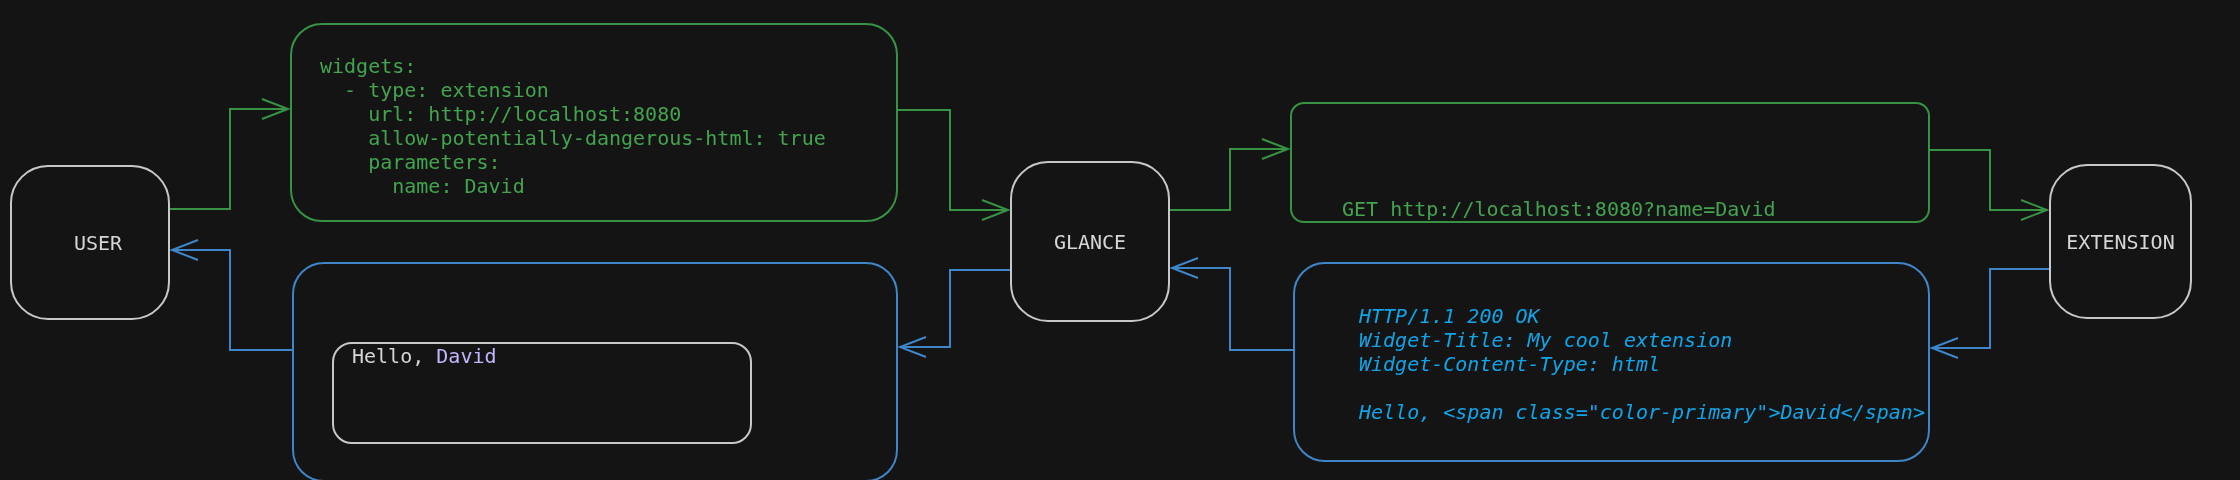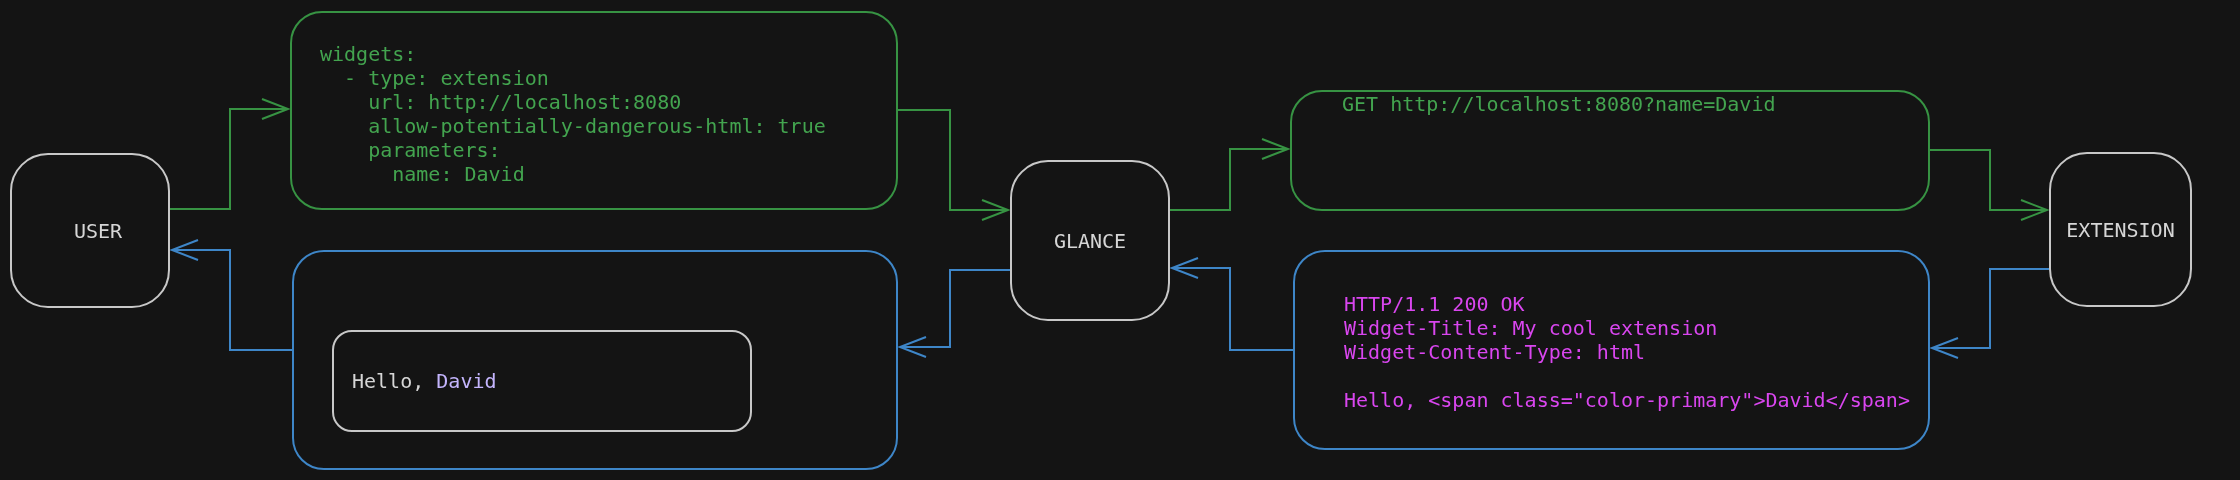--- a/index.html
+++ b/index.html
@@ -26,58 +26,60 @@
   .edges path { fill: none; stroke-width: 2; }
   .edges .green { stroke: #379343; }
   .edges .blue  { stroke: #3e86c8; }
   marker { overflow: visible; }
 
   .box {
     position: absolute;
     box-sizing: border-box;
     border: 2px solid;
     background: transparent;
+    margin-top: 12px;
   }
   .node {
     border-color: #c8c8c8;
     border-radius: 38px;
     color: #d6d6d6;
     display: flex;
     align-items: center;
     justify-content: center;
   }
   .node-user      { left: 10px;   top: 153px; width: 160px; height: 155px; padding-left: 16px; }
-  .node-glance    { left: 1010px; top: 160px; width: 160px; height: 161px; }
+  .node-glance    { left: 1010px; top: 149px; width: 160px; height: 161px; }
   .node-extension { left: 2049px; top: 152px; width: 143px; height: 155px; }
 
   .codebox { border-radius: 32px; }
   .codebox pre { margin: 0; white-space: pre; }
 
   .config-box { left: 290px; top: 11px; width: 608px; height: 199px; border-color: #379343; }
   .config-box pre { padding: 29px 0 0 28px; color: #43a44f; }
 
   .request-box {
     left: 1290px; top: 90px; width: 640px; height: 121px;
     border-color: #379343;
-    display: flex; align-items: flex-start;
+    display: flex; align-items: flex-end;
     color: #43a44f;
     padding-left: 50px;
+    border-radius: 14px;
   }
 
   .response-box { left: 1293px; top: 250px; width: 637px; height: 200px; border-color: #3e86c8; }
-  .response-box pre { padding: 40px 0 0 49px; color: #d946ef; }
+  .response-box pre { padding: 40px 0 0 64px; color: #0ea5e9; font-style: italic; }
 
   .widget-box { left: 292px; top: 250px; width: 606px; height: 220px; border-color: #3e86c8; }
   .widget-inner {
     position: absolute; left: 38px; top: 78px;
     width: 420px; height: 102px;
     box-sizing: border-box;
     border: 2px solid #c8c8c8;
     border-radius: 20px;
-    display: flex; align-items: center;
+    display: flex; 
     padding-left: 18px;
     color: #d6d6d6;
     white-space: pre;
   }
   .widget-inner .name { color: #c4b5fd; }
 </style>
 </head>
 <body>
 
 <div class="canvas">

